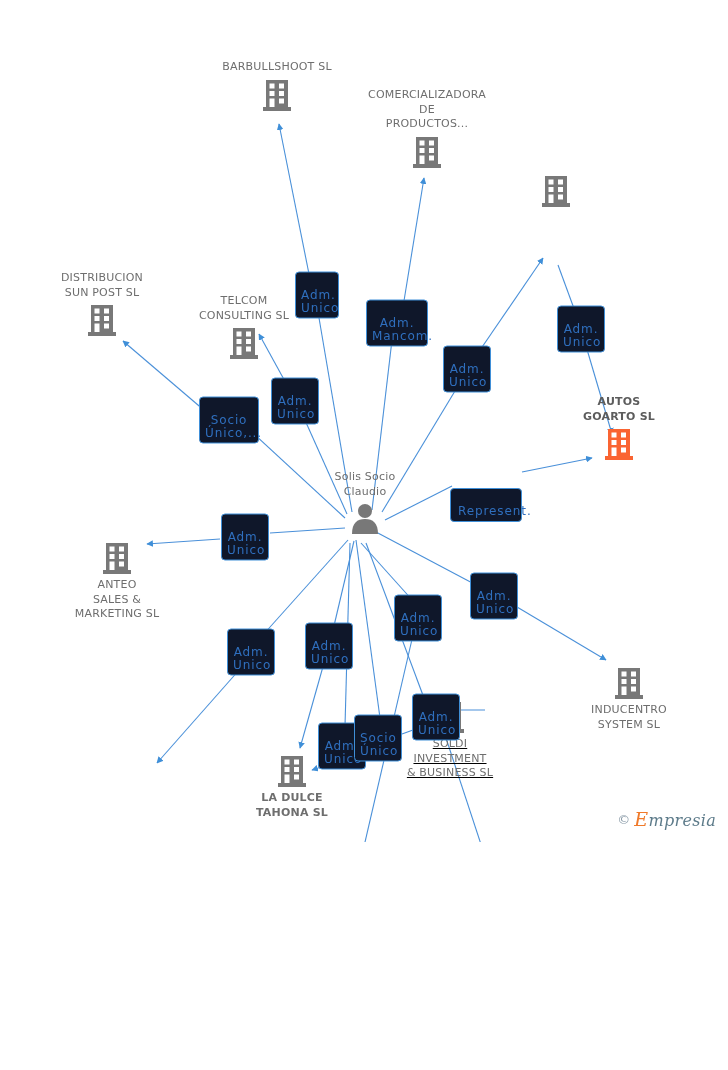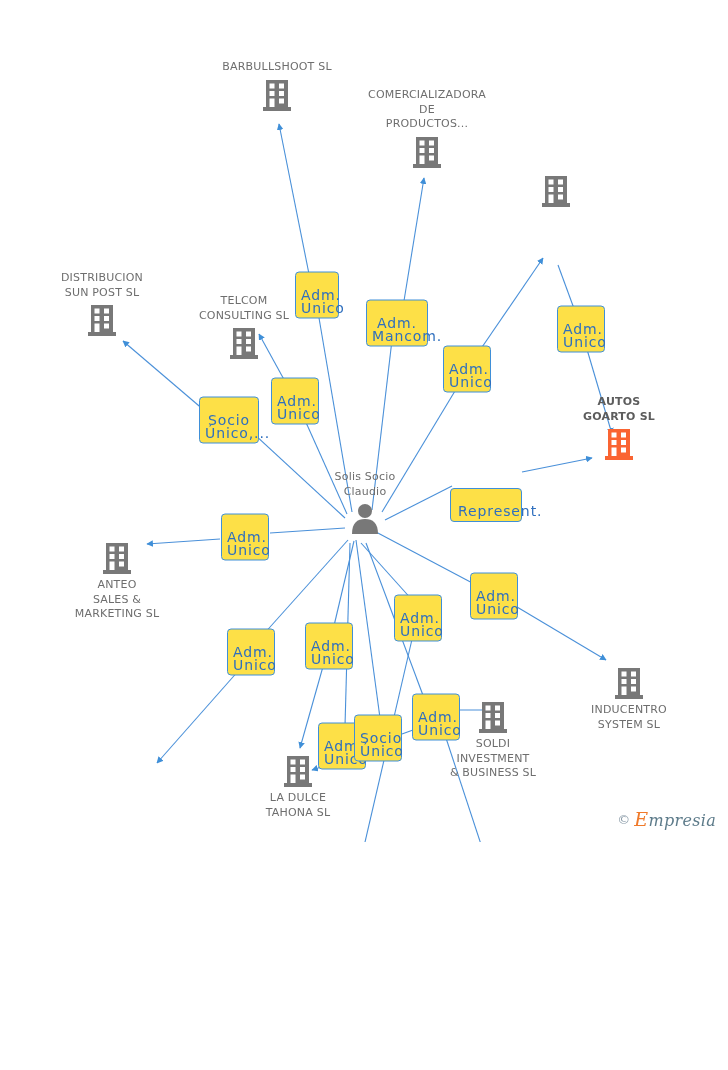--- a/index.html
+++ b/index.html
@@ -46,25 +46,25 @@
   .node-icon {
     display: block;
     margin: 0 auto;
   }
   .node.label-above .node-label { margin-bottom: 3px; }
   .node.label-below .node-label { margin-top: 3px; }
 
   .badge {
     position: absolute;
     box-sizing: border-box;
-    background: #fde047;
+    background: #0f172a;
     border: 1.3px solid #3f8fd8;
     border-radius: 4px;
     color: #2f6fbe;
-    font-size: 14px;
+    font-size: 12px;
     letter-spacing: 0.9px;
     text-align: center;
     line-height: 13px;
     padding: 3px 5px 3px 5px;
     white-space: pre-line;
     transform: translate(-50%, -50%);
   }
   .badge.one-line {
     line-height: 12px;
     padding: 4px 7px;
@@ -255,36 +255,36 @@
         <rect x="17" y="13" width="5" height="5" fill="#fff"></rect>
       <rect x="7.5" y="20.5" width="5" height="8.5" fill="#fff"></rect>
         <rect x="17" y="20.5" width="5" height="5" fill="#fff"></rect>
     </svg>
     <span class="node-label">ANTEO
 SALES &amp;
 MARKETING SL</span>
   </div>
 
 
-  <div class="node label-below" style="left:298px; top:754px;">
+  <div class="node label-below" style="left:292px; top:754px;font-weight:bold;">
     <svg class="node-icon" width="30" height="34" viewBox="0 0 30 34">
       <rect x="4" y="2" width="22" height="27" fill="#787878"></rect>
       <rect x="1" y="29" width="28" height="4" fill="#787878"></rect>
       <rect x="7.5" y="5.5" width="5" height="5" fill="#fff"></rect>
         <rect x="17" y="5.5" width="5" height="5" fill="#fff"></rect>
       <rect x="7.5" y="13" width="5" height="5" fill="#fff"></rect>
         <rect x="17" y="13" width="5" height="5" fill="#fff"></rect>
       <rect x="7.5" y="20.5" width="5" height="8.5" fill="#fff"></rect>
         <rect x="17" y="20.5" width="5" height="5" fill="#fff"></rect>
     </svg>
     <span class="node-label">LA DULCE
 TAHONA SL</span>
   </div>
 
-  <div class="node label-below" style="left:493px; top:700px;">
+  <div class="node label-below" style="left:450px; top:700px;text-decoration:underline;">
     <svg class="node-icon" width="30" height="34" viewBox="0 0 30 34">
       <rect x="4" y="2" width="22" height="27" fill="#787878"></rect>
       <rect x="1" y="29" width="28" height="4" fill="#787878"></rect>
       <rect x="7.5" y="5.5" width="5" height="5" fill="#fff"></rect>
         <rect x="17" y="5.5" width="5" height="5" fill="#fff"></rect>
       <rect x="7.5" y="13" width="5" height="5" fill="#fff"></rect>
         <rect x="17" y="13" width="5" height="5" fill="#fff"></rect>
       <rect x="7.5" y="20.5" width="5" height="8.5" fill="#fff"></rect>
         <rect x="17" y="20.5" width="5" height="5" fill="#fff"></rect>
     </svg>

